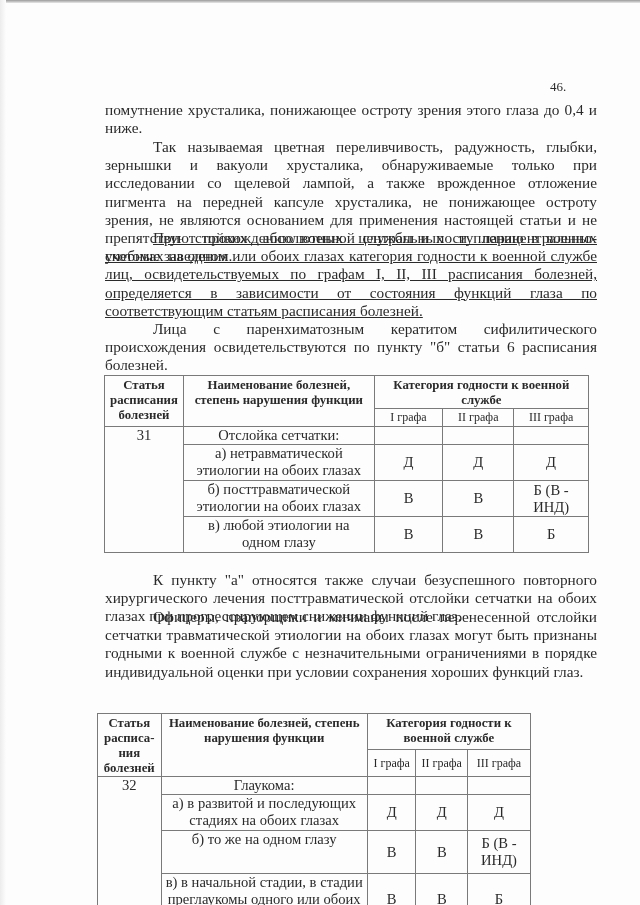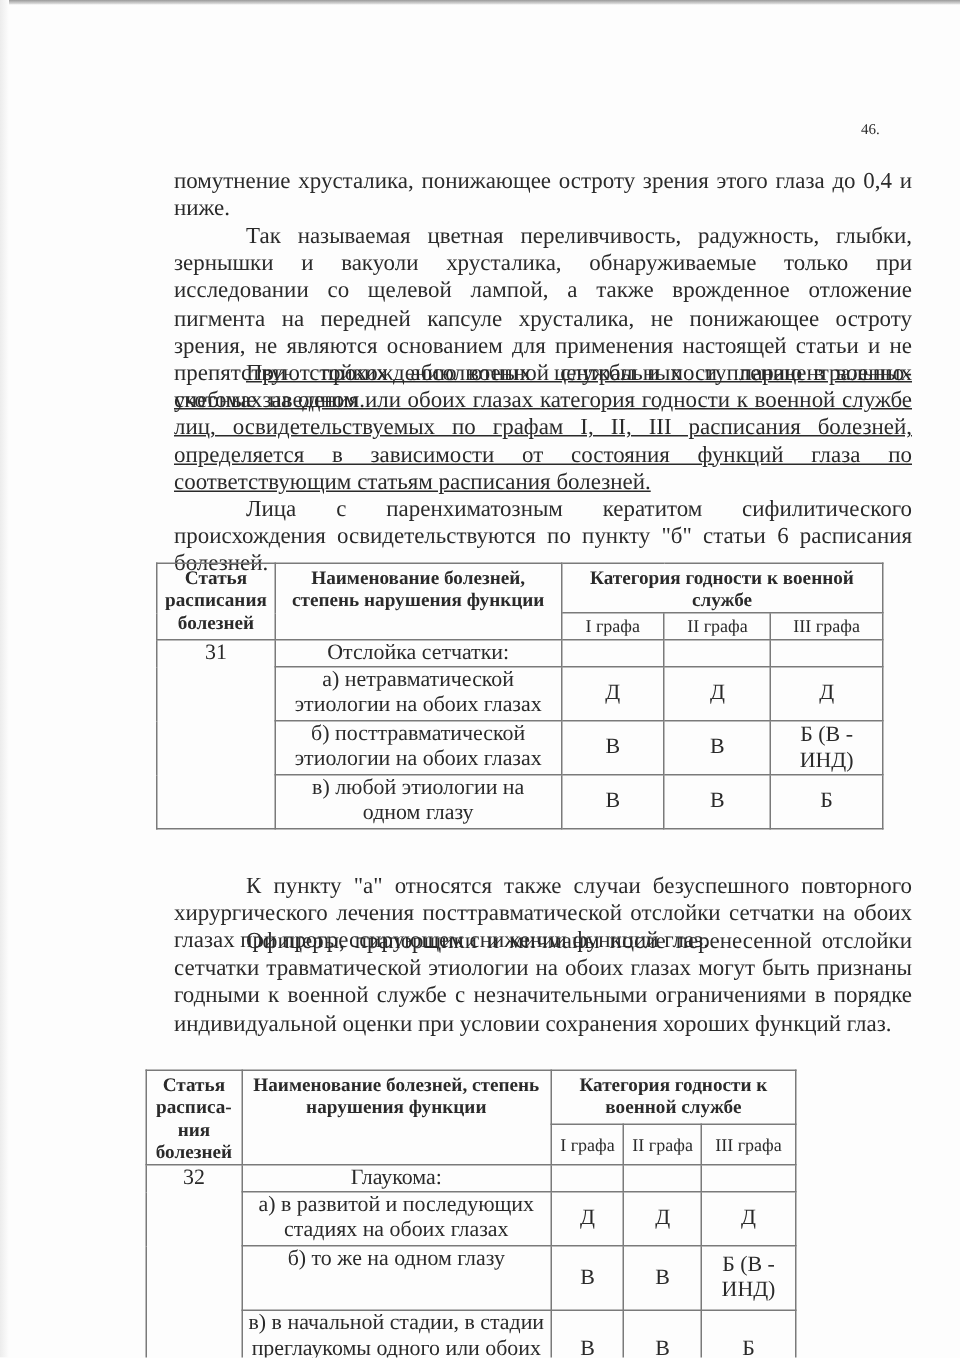--- a/index.html
+++ b/index.html
@@ -11,27 +11,27 @@
   }
   .scan-edge-top {
     position: absolute; left: 0; top: 0; width: 640px; height: 3px;
     background: linear-gradient(#9a9a9a, #e8e8e8);
   }
   .scan-edge-left {
     position: absolute; left: 0; top: 0; width: 6px; height: 905px;
     background: linear-gradient(90deg, #ececec, #fdfdfd);
   }
   .page-number {
-    position: absolute; left: 574px; top: 78px;
-    font-size: 10px; line-height: 18px;
+    position: absolute; left: 550px; top: 78px;
+    font-size: 13px; line-height: 18px;
   }
   .para {
     position: absolute; left: 100px; width: 492px;
     font-size: 15.3px; line-height: 18.2px;
-    text-align: justify; margin: 16px;
+    text-align: justify; margin: 5px;
   }
   .indent { text-indent: 48px; }
   table.doc {
     position: absolute; border-collapse: collapse;
     font-size: 14.6px; line-height: 16.6px;
   }
   table.doc td, table.doc th {
     border: 1px solid #7a7a7a; padding: 0 4px; vertical-align: middle;
     font-weight: normal;
   }

